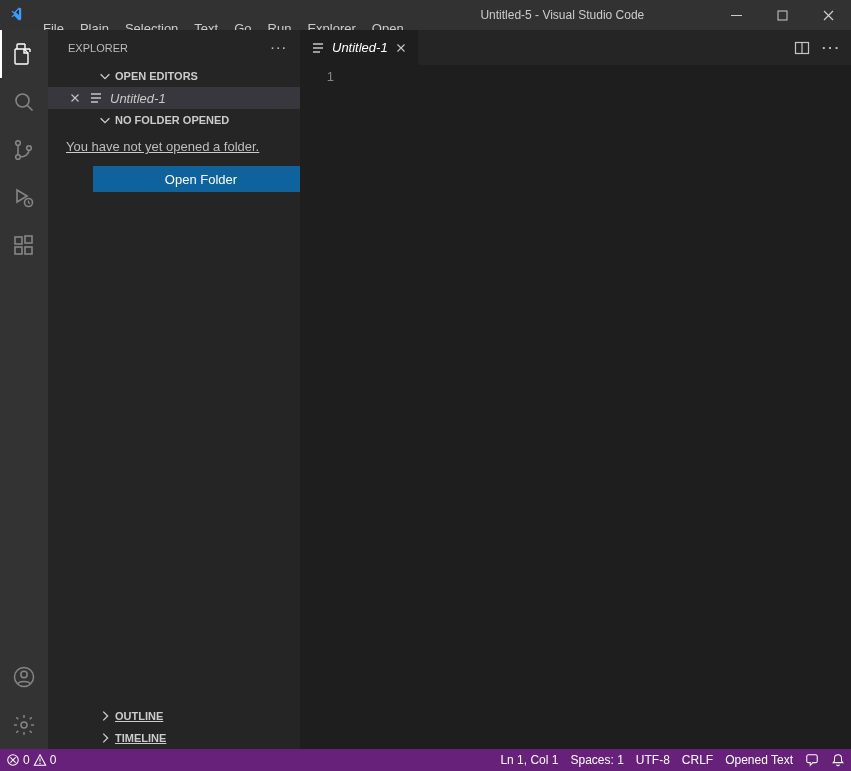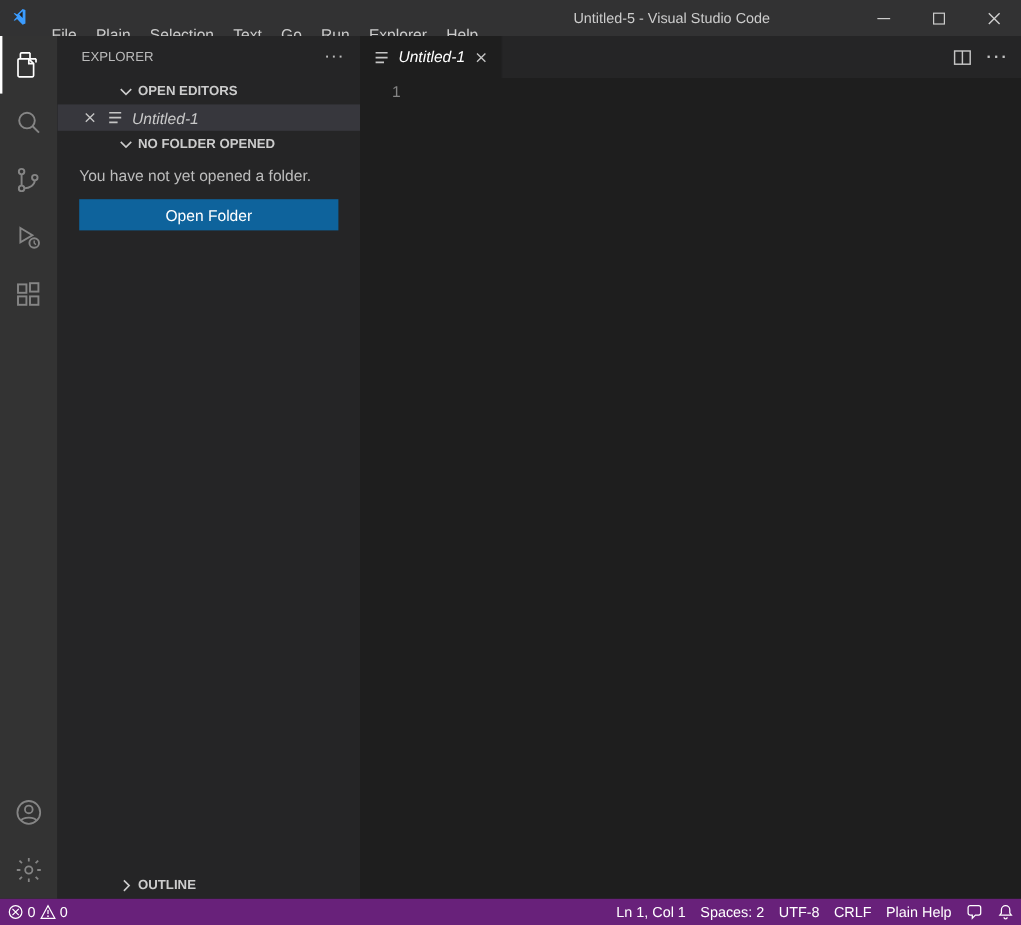--- a/index.html
+++ b/index.html
@@ -23,23 +23,23 @@
 .activitybar-top { flex: 1; }
 .activity-item { width: 48px; height: 48px; display: flex; align-items: center; justify-content: center; cursor: pointer; color: #858585; position: relative; }
 .activity-item.active { color: #ffffff; }
 .activity-item.active::before { content: ""; position: absolute; left: 0; top: 0; bottom: 0; width: 2px; background: #ffffff; }
 
 
 .sidebar { width: 252px; background: #252526; display: flex; flex-direction: column; }
 .sidebar-header { height: 35px; display: flex; align-items: center; justify-content: space-between; padding: 0 12px 0 20px; text-transform: uppercase; font-size: 11px; color: #bbbbbb; }
 .sidebar-section-header { height: 22px; display: flex; align-items: center; gap: 3px; padding: 0 4px; font-size: 11px; font-weight: 700; color: #cccccc; cursor: pointer; text-transform: uppercase; margin-left: 46px; }
 .open-editor-row { height: 22px; display: flex; align-items: center; gap: 6px; padding-left: 20px; background: #37373d; font-size: 13px; font-style: italic; color: #c9c9c9; cursor: pointer; }
-.sidebar-body { flex: 1; display: flex; flex-direction: column; }
+.sidebar-body { flex: 1; display: flex; flex-direction: column; text-decoration: underline; }
 .folder-panel { padding: 8px 18px 12px 18px; font-size: 13px; color: #bdbdbd; }
-.open-folder-btn { margin-top: 12px; width: 100%; height: 26px; background: #0e639c; color: #ffffff; border: none; font-size: 13px; cursor: pointer; }
+.open-folder-btn { margin-top: 12px; width: 100%; height: 26px; background: #0e639c; color: #ffffff; border: none; font-size: 13px; cursor: pointer; margin-left: 27px; }
 .sidebar-bottom-sections { margin-top: auto; }
 
 
 .editor-area { flex: 1; background: #1e1e1e; display: flex; flex-direction: column; min-width: 0; }
 .tabs-row { height: 35px; background: #252526; display: flex; align-items: stretch; }
 .tab { display: flex; align-items: center; gap: 6px; padding: 0 10px; background: #1e1e1e; font-style: italic; color: #ffffff; border-right: 1px solid #252526; cursor: pointer; height: 35px; }
 .tab .close-tab { visibility: visible; cursor: pointer; }
 .tabs-actions { margin-left: auto; display: flex; align-items: center; gap: 12px; padding-right: 10px; color: #c5c5c5; }
 .tabs-action { cursor: pointer; display: flex; align-items: center; }
 .editor-body { flex: 1; display: flex; background: #1e1e1e; }
@@ -71,21 +71,21 @@
       </svg>
   </div>
   <div class="menu">
     <div class="menu-item">File</div>
     <div class="menu-item">Plain</div>
     <div class="menu-item">Selection</div>
     <div class="menu-item">Text</div>
     <div class="menu-item">Go</div>
     <div class="menu-item">Run</div>
     <div class="menu-item">Explorer</div>
-    <div class="menu-item">Help</div>
+    <div class="menu-item">Open</div>
   </div>
   <div class="titlebar-title">Untitled-5 - Visual Studio Code</div>
   <div class="window-controls">
     <div class="win-btn">
       <svg width="11" height="11" viewBox="0 0 11 11">
           <rect y="5" width="11" height="1" fill="#cccccc"></rect>
         </svg>
     </div>
     <div class="win-btn">
       <svg width="11" height="11" viewBox="0 0 11 11">
@@ -196,20 +196,26 @@
         <button class="open-folder-btn">Open Folder</button>
       </div>
 
       <div class="sidebar-bottom-sections">
         <div class="sidebar-section-header">
           <svg class="chev" viewBox="0 0 16 16">
               <path d="M6 3 L11 8 L6 13" stroke="#cccccc" fill="none" stroke-width="1.5"></path>
             </svg>
           <span>Outline</span>
         </div>
+        <div class="sidebar-section-header">
+          <svg class="chev" viewBox="0 0 16 16">
+              <path d="M6 3 L11 8 L6 13" stroke="#cccccc" fill="none" stroke-width="1.5"></path>
+            </svg>
+          <span>Timeline</span>
+        </div>
       </div>
     </div>
   </div>
 
   <div class="editor-area">
     <div class="tabs-row">
       <div class="tab">
         <svg class="file-icon" viewBox="0 0 16 16">
             <path d="M3 4h10M3 8h10M3 12h7" stroke="#c5c5c5" stroke-width="1.3"></path>
           </svg>
@@ -249,24 +255,24 @@
       <svg width="14" height="14" viewBox="0 0 16 16">
           <path d="M8 2 L14.5 14 H1.5 Z" stroke="#ffffff" fill="none" stroke-width="1.2"></path>
           <line x1="8" y1="6" x2="8" y2="10" stroke="#ffffff" stroke-width="1.2"></line>
           <circle cx="8" cy="12" r="0.8" fill="#ffffff"></circle>
         </svg>
       <span>0</span>
     </div>
   </div>
   <div class="status-right">
     <div class="status-item">Ln 1, Col 1</div>
-    <div class="status-item">Spaces: 2</div>
+    <div class="status-item">Spaces: 1</div>
     <div class="status-item">UTF-8</div>
     <div class="status-item">CRLF</div>
-    <div class="status-item">Plain Help</div>
+    <div class="status-item">Opened Text</div>
     <div class="status-item">
       <svg width="14" height="14" viewBox="0 0 16 16" fill="none" stroke="#ffffff" stroke-width="1.2">
           <path d="M4 2 h8 a2 2 0 0 1 2 2 v5 a2 2 0 0 1 -2 2 h-3 l-3 3 v-3 h-2 a2 2 0 0 1 -2 -2 v-5 a2 2 0 0 1 2 -2 z"></path>
         </svg>
     </div>
     <div class="status-item">
       <svg width="14" height="14" viewBox="0 0 16 16" fill="none" stroke="#ffffff" stroke-width="1.2">
           <path d="M8 2 a4 4 0 0 1 4 4 v3 l1.5 2 h-11 l1.5-2 v-3 a4 4 0 0 1 4-4 z"></path>
           <path d="M6.5 13 a1.5 1.5 0 0 0 3 0"></path>
         </svg>

